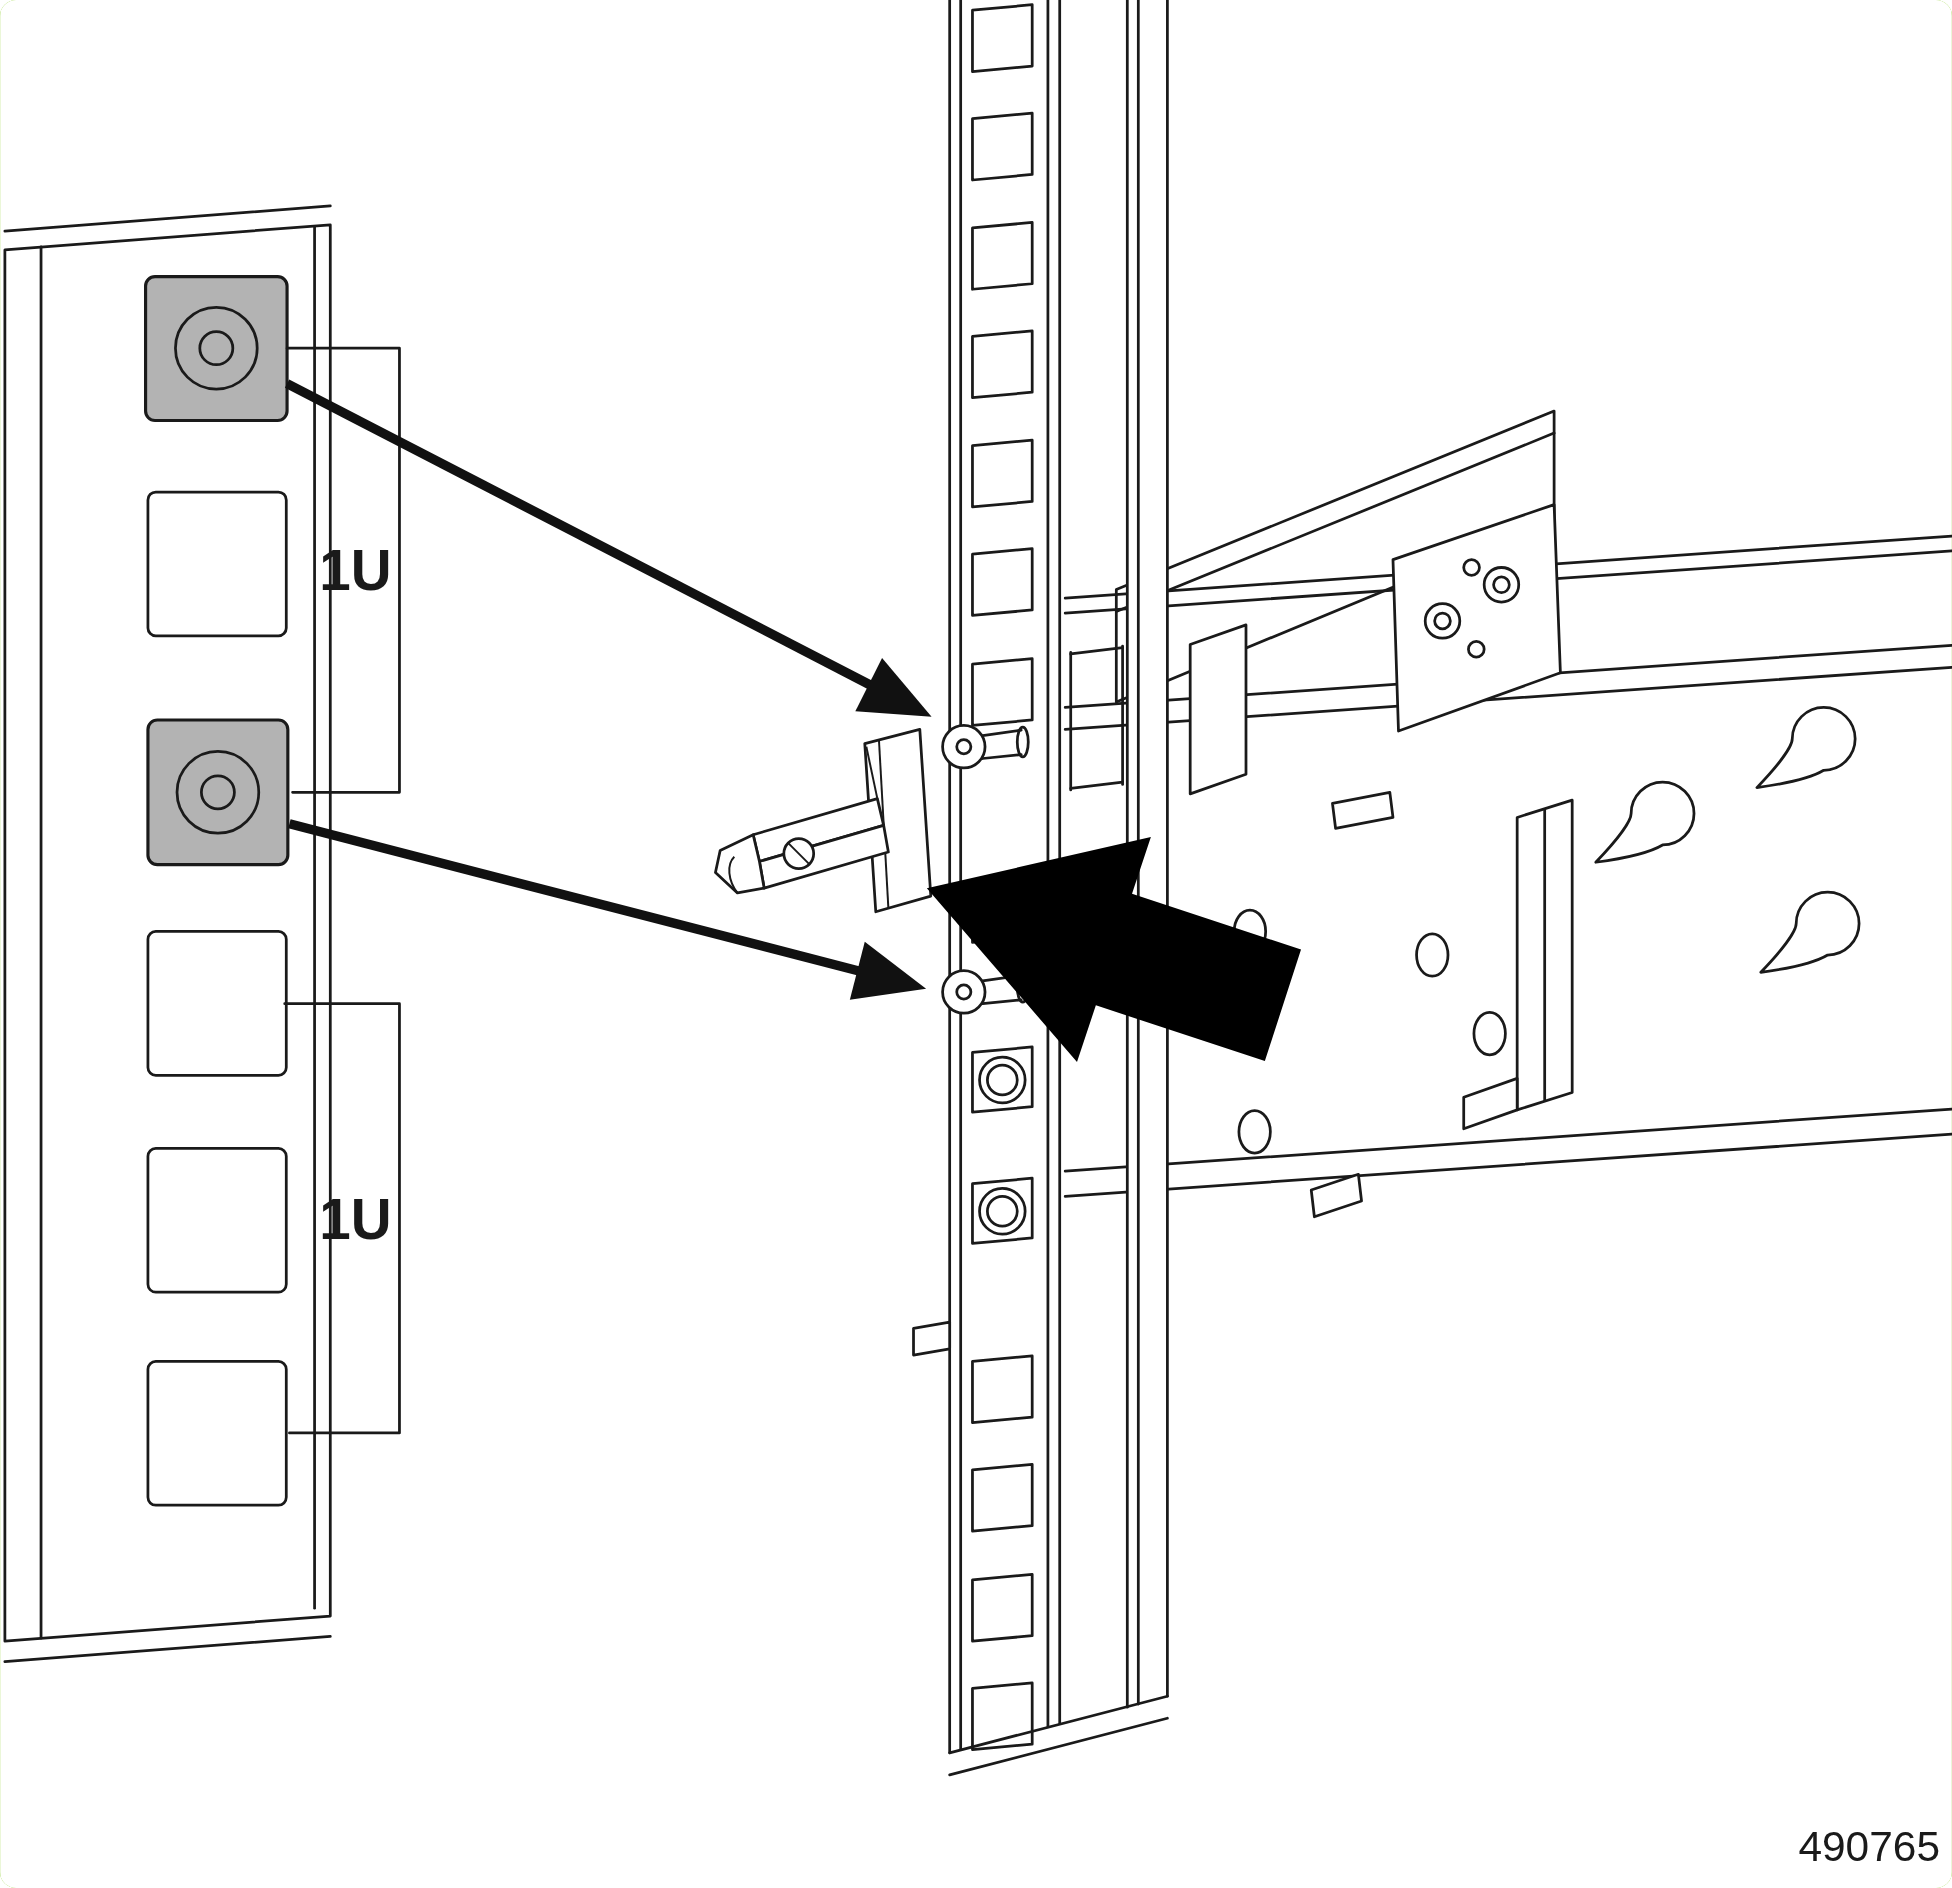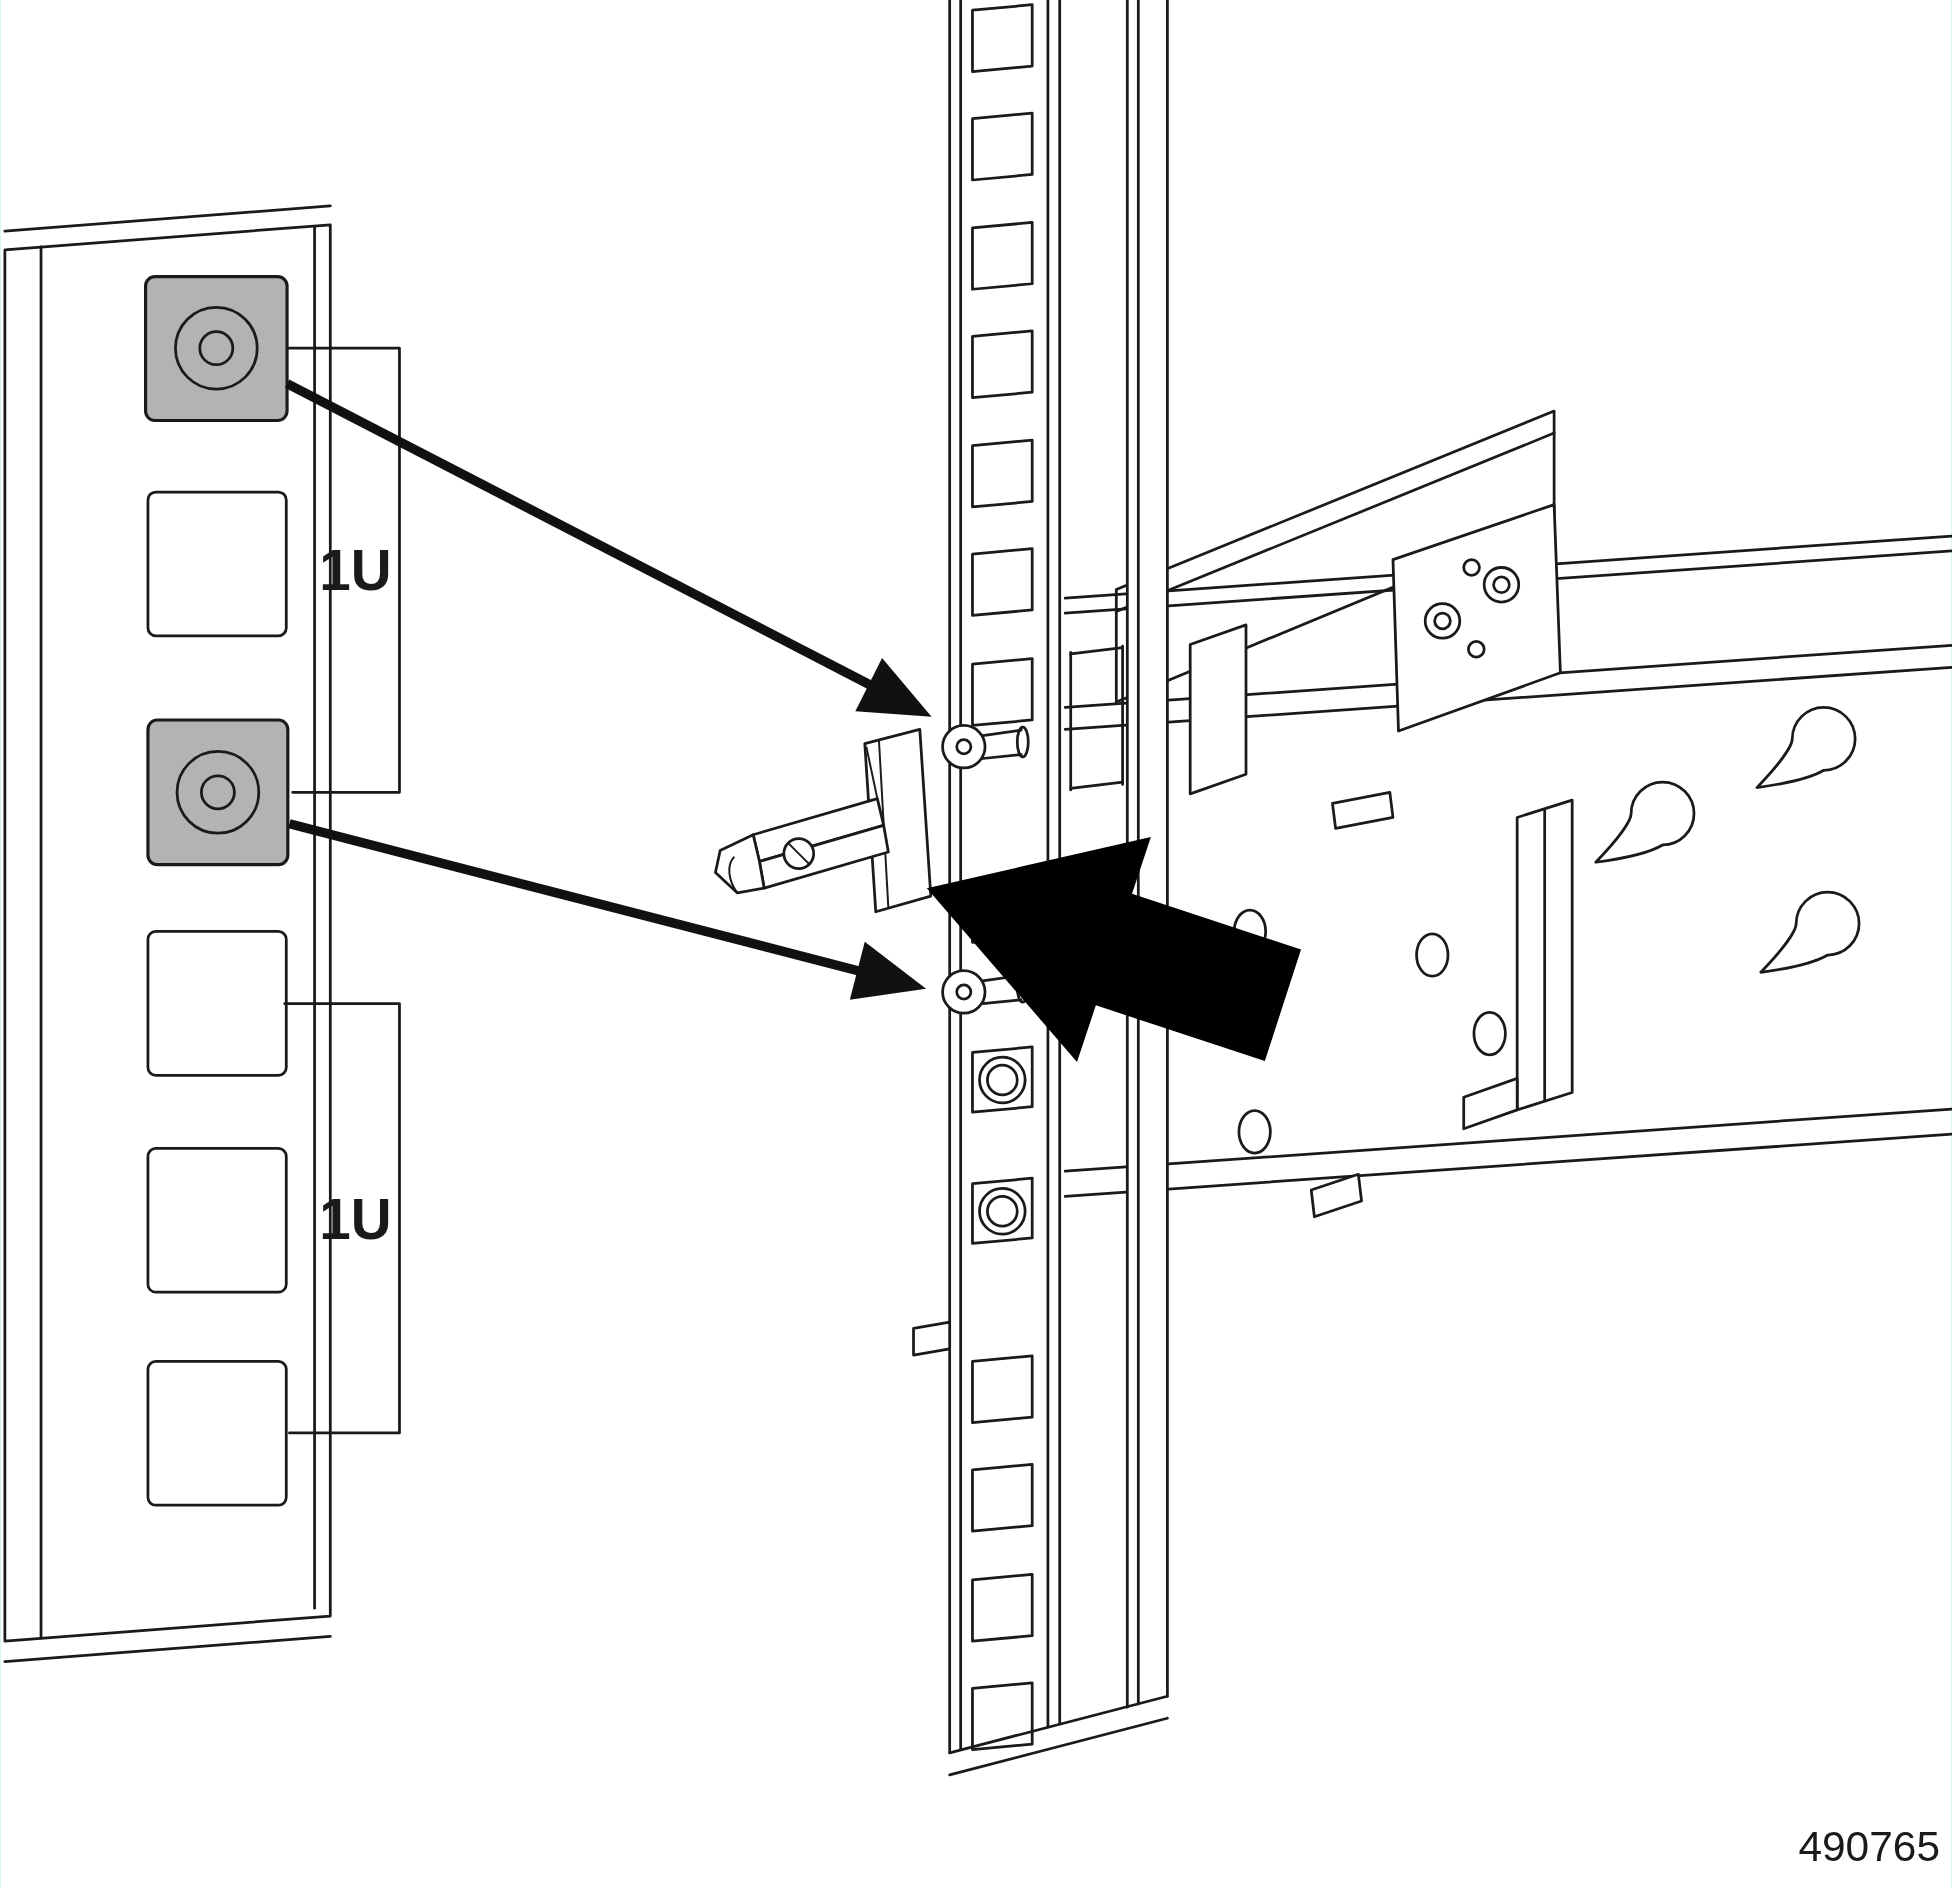--- a/index.html
+++ b/index.html
@@ -1,22 +1,23 @@
 <!DOCTYPE html>
 <html style="font-size:12.6px"><head>
 <meta charset="utf-8">
 <style>
   html,body{margin:0;padding:0;background:#ffffff;}
   .canvas{
     position:relative;
     width:1952px;
     height:1888px;
-    background:#22c55e;
+    background:#84cc16;
     font-family:"Liberation Sans", sans-serif;
     overflow:hidden;
+    border-radius:16px;
   }
   svg{position:absolute;left:0;top:0;}
   .ln{stroke:#1a1a1a;stroke-width:3.5;fill:none;stroke-linejoin:round;stroke-linecap:round;}
   .lnthin{stroke:#1a1a1a;stroke-width:2.5;fill:none;}
   .wfill{fill:#ffffff;stroke:#1a1a1a;stroke-width:3.5;stroke-linejoin:round;}
   .ulabel{font-family:"Liberation Sans", sans-serif;font-size:72px;font-weight:bold;fill:#1a1a1a;}
   .fignum{font-family:"Liberation Sans", sans-serif;font-size:54px;fill:#1a1a1a;}
 </style>
 </head>
 <body>

